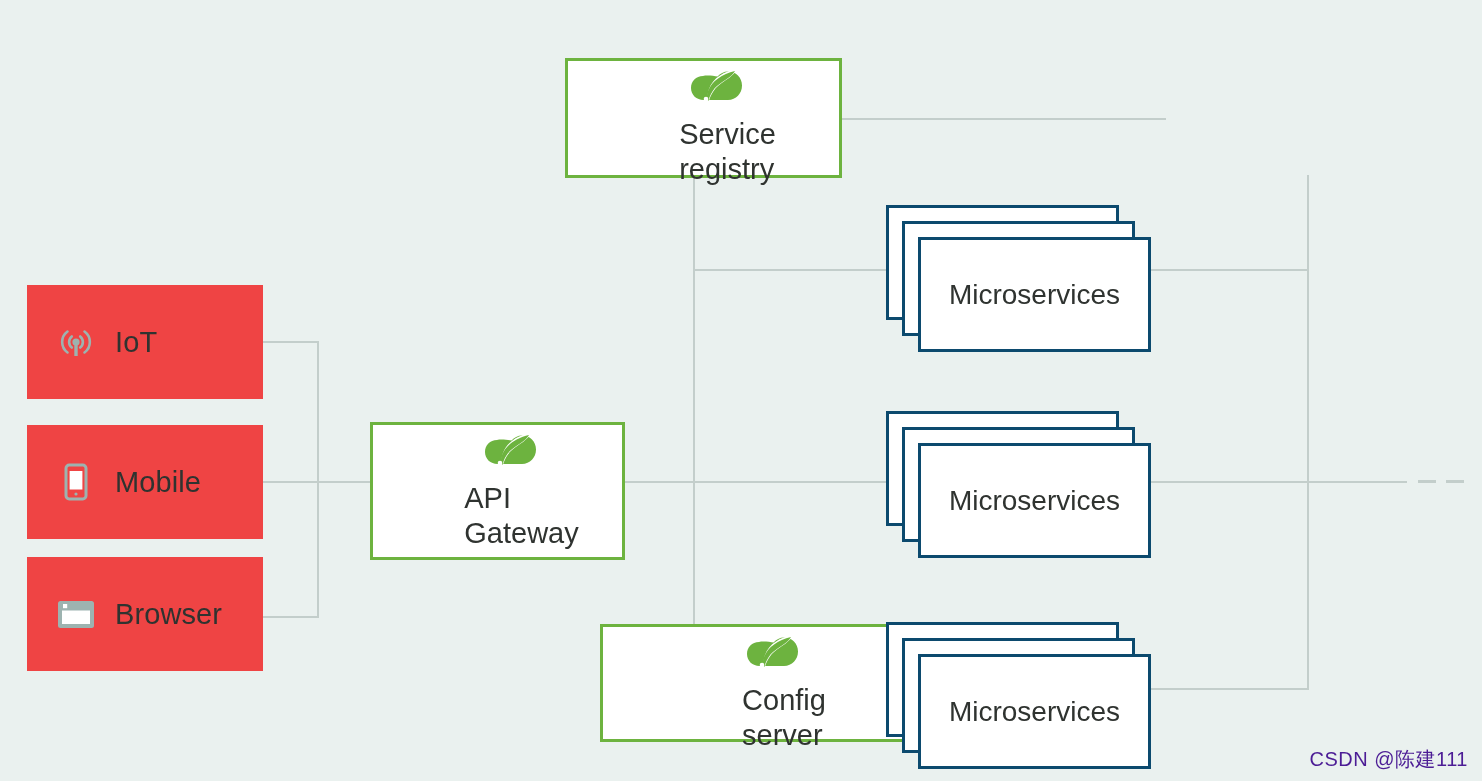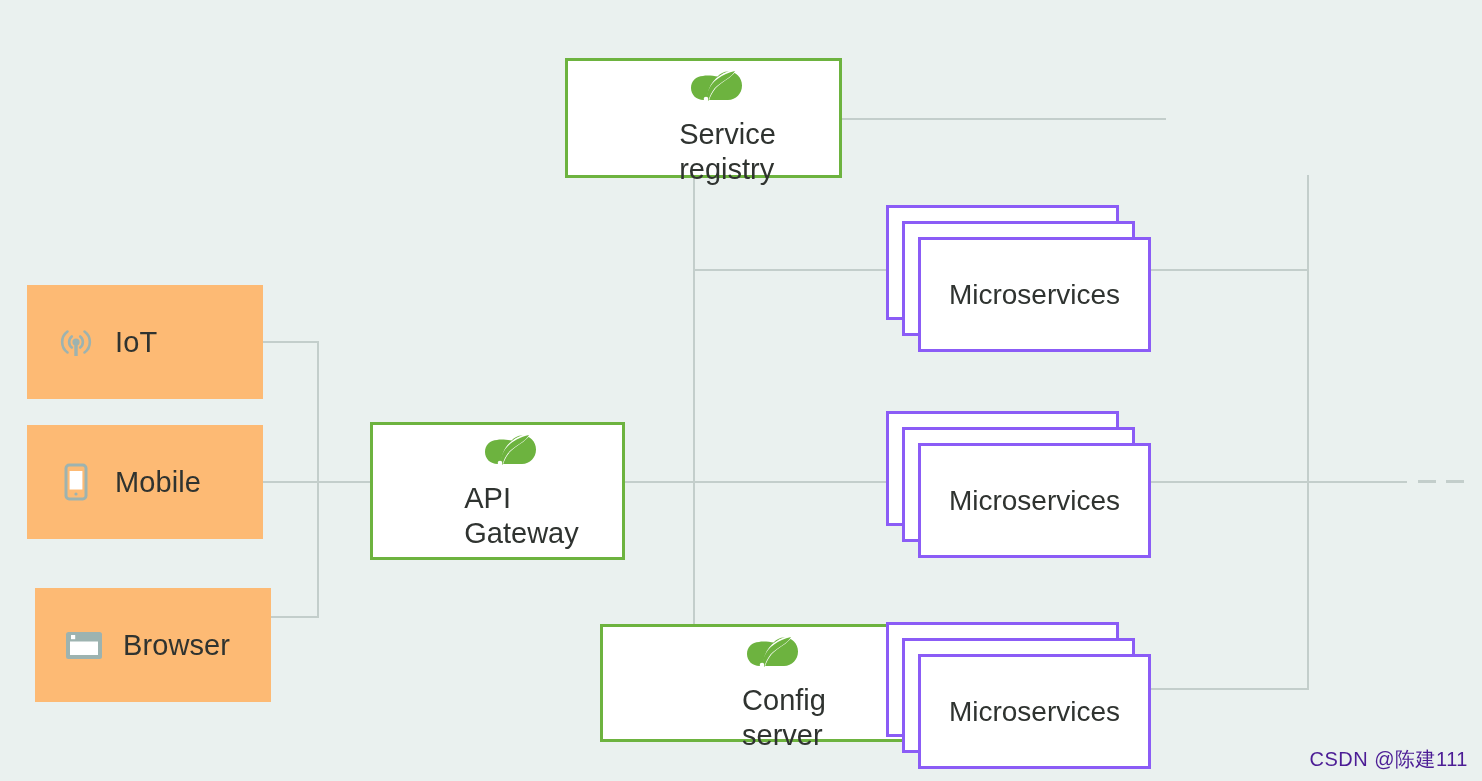--- a/index.html
+++ b/index.html
@@ -28,21 +28,21 @@
     height: 3px;
     background: #C3CECB;
   }
 
   
   .client-box {
     position: absolute;
     left: 27px;
     width: 236px;
     height: 114px;
-    background: #fdba74;
+    background: #ef4444;
     display: flex;
     align-items: center;
     box-sizing: border-box;
     padding-left: 26px;
   }
   .client-icon {
     width: 46px;
     height: 46px;
     flex: 0 0 46px;
     display: flex;
@@ -82,21 +82,21 @@
 
   
   .ms-stack {
     position: absolute;
     width: 265px;
     height: 147px;
   }
   .ms-card {
     position: absolute;
     background: #ffffff;
-    border: 3px solid #8b5cf6;
+    border: 3px solid #0c4a6e;
     box-sizing: border-box;
     width: 233px;
     height: 115px;
   }
   .ms-card.c1 { left: 0;    top: 0;    }
   .ms-card.c2 { left: 16px; top: 16px; }
   .ms-card.c3 { left: 32px; top: 32px; }
   .ms-card.c3 {
     display: flex;
     align-items: center;
@@ -168,21 +168,21 @@
     <span class="client-icon">
       <svg viewBox="0 0 46 46" width="46" height="46" aria-hidden="true">
         <rect x="13" y="6" width="20" height="34" rx="3.2" ry="3.2" fill="none" stroke="#9DB3B0" stroke-width="3"></rect>
         <rect x="16.6" y="12" width="12.8" height="18.5" fill="#ffffff"></rect>
         <circle cx="23" cy="35" r="1.6" fill="#9DB3B0"></circle>
       </svg>
     </span>
     <span class="client-label">Mobile</span>
   </div>
 
-  <div class="client-box" style="top:588px;margin-left:8px;">
+  <div class="client-box" style="top:557px;">
     <span class="client-icon">
       <svg viewBox="0 0 46 46" width="46" height="46" aria-hidden="true">
         <rect x="5" y="10" width="36" height="27" rx="2.5" ry="2.5" fill="#9DB3B0"></rect>
         <rect x="9" y="19.5" width="28" height="13.5" fill="#ffffff"></rect>
         <rect x="10" y="13" width="4.2" height="4.2" fill="#ffffff"></rect>
       </svg>
     </span>
     <span class="client-label">Browser</span>
   </div>
 

